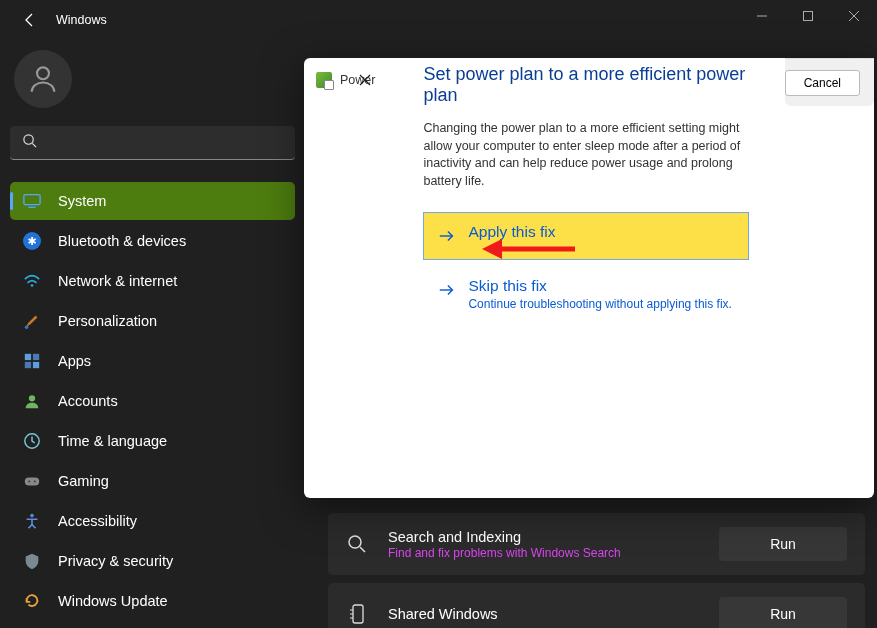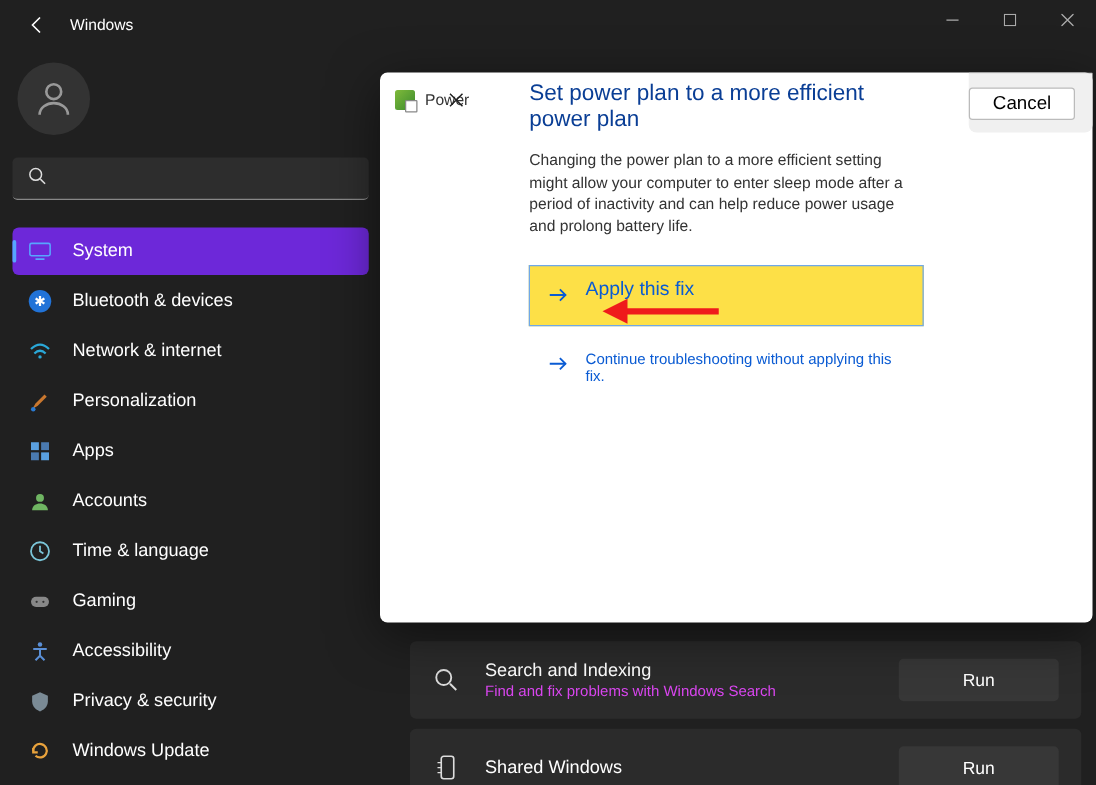--- a/index.html
+++ b/index.html
@@ -17,21 +17,21 @@
   .avatar { width: 58px; height: 58px; border-radius: 50%; background: #333; display: flex; align-items: center; justify-content: center; margin-left: 4px; margin-bottom: 18px; }
   .avatar svg { width: 34px; height: 34px; }
 
   .search { position: relative; height: 34px; background: #2d2d2d; border-radius: 4px; border-bottom: 1.5px solid #888; display: flex; align-items: center; padding: 0 12px; margin-bottom: 22px;}
   .search input { flex: 1; background: transparent; border: none; outline: none; color: #fff; font-size: 14px; }
   .search input::placeholder { color: #ccc; }
   .search .mag { color: #ddd; }
 
   .nav { display: flex; flex-direction: column; gap: 2px; }
   .nav-item { height: 38px; display: flex; align-items: center; padding-left: 12px; border-radius: 5px; font-size: 14.5px; color: #fff; cursor: pointer; position: relative; gap: 16px;}
-  .nav-item.selected { background: #6d28d9; text-align: right; }
+  .nav-item.selected { background: #4d7c0f; text-align: right; }
   .nav-item.selected::before { content:""; position:absolute; left:0; top:10px; bottom:10px; width:3px; background:#57a5ff; border-radius:2px;}
   .nav-icon { width: 20px; height:20px; display:flex; align-items:center; justify-content:center; font-size:16px;}
 
   
   .main-rows { position:absolute; left:328px; right:12px; top:513px; display:flex; flex-direction:column; gap:8px;}
   .t-row { background:#2b2b2b; border-radius:5px; height:62px; display:flex; align-items:center; padding:0 18px; gap:20px;}
   .t-row .t-icon { width:22px; color:#ddd; display:flex; align-items:center; justify-content:center;}
   .t-row .t-text { flex:1; }
   .t-row .t-title { font-size:14.5px; color:#fff; }
   .t-row .t-sub { font-size:12px; color:#d946ef; margin-top:1px;}
@@ -47,21 +47,21 @@
   .dlg-body { flex:1; padding: 6px 36px 0 36px;}
   .dlg-heading { color:#0a3e95; font-size:18px; font-weight:400; margin-bottom:14px;}
   .dlg-desc { font-size:12.5px; color:#333; line-height:1.4; margin-bottom:22px;}
   .opt { border:1px solid #ddd; padding:10px 14px; display:flex; align-items:flex-start; gap:12px; cursor:pointer; margin-bottom:6px;}
   .opt.selected { border-color:#6fa8e8; background:#fde047;}
   .opt .arrow { color:#0a5bd3; margin-top:4px;}
   .opt-title { color:#0a5bd3; font-size:15.5px; }
   .opt-sub { color:#0a5bd3; font-size:12px; margin-top:2px;}
   .opt.noborder { border-color:transparent;}
   .dlg-footer { height:48px; background:#f0f0f0; border-top:1px solid #ddd; display:flex; align-items:center; justify-content:flex-end; padding-right:14px; border-radius:0 0 6px 6px;}
-  .cancel-btn { height:26px; padding:0 18px; background:#fff; border:1px solid #bbb; border-radius:3px; font-size:15px; cursor:pointer;}
+  .cancel-btn { height:26px; padding:0 18px; background:#fff; border:1px solid #bbb; border-radius:3px; font-size:12px; cursor:pointer;}
 
   
   .red-arrow { position:absolute; left:480px; top:234px; pointer-events:none;}
 
 </style>
 </head>
 <body>
 
 <div class="titlebar">
   <div class="back-btn">
@@ -266,20 +266,21 @@
     </div>
 
     <div class="opt noborder">
       <span class="arrow">
         <svg width="18" height="18" viewBox="0 0 20 20">
             <line x1="2" y1="10" x2="16" y2="10" stroke="#0a5bd3" stroke-width="1.6"></line>
             <path d="M11 5 L16 10 L11 15" stroke="#0a5bd3" stroke-width="1.6" fill="none"></path>
           </svg>
       </span>
       <div>
+        <div class="opt-title">Skip this fix</div>
         <div class="opt-sub">Continue troubleshooting without applying this fix.</div>
       </div>
     </div>
   </div>
   <div class="dlg-footer">
     <button class="cancel-btn">Cancel</button>
   </div>
 </div>
 
 <svg class="red-arrow" width="100" height="30">

